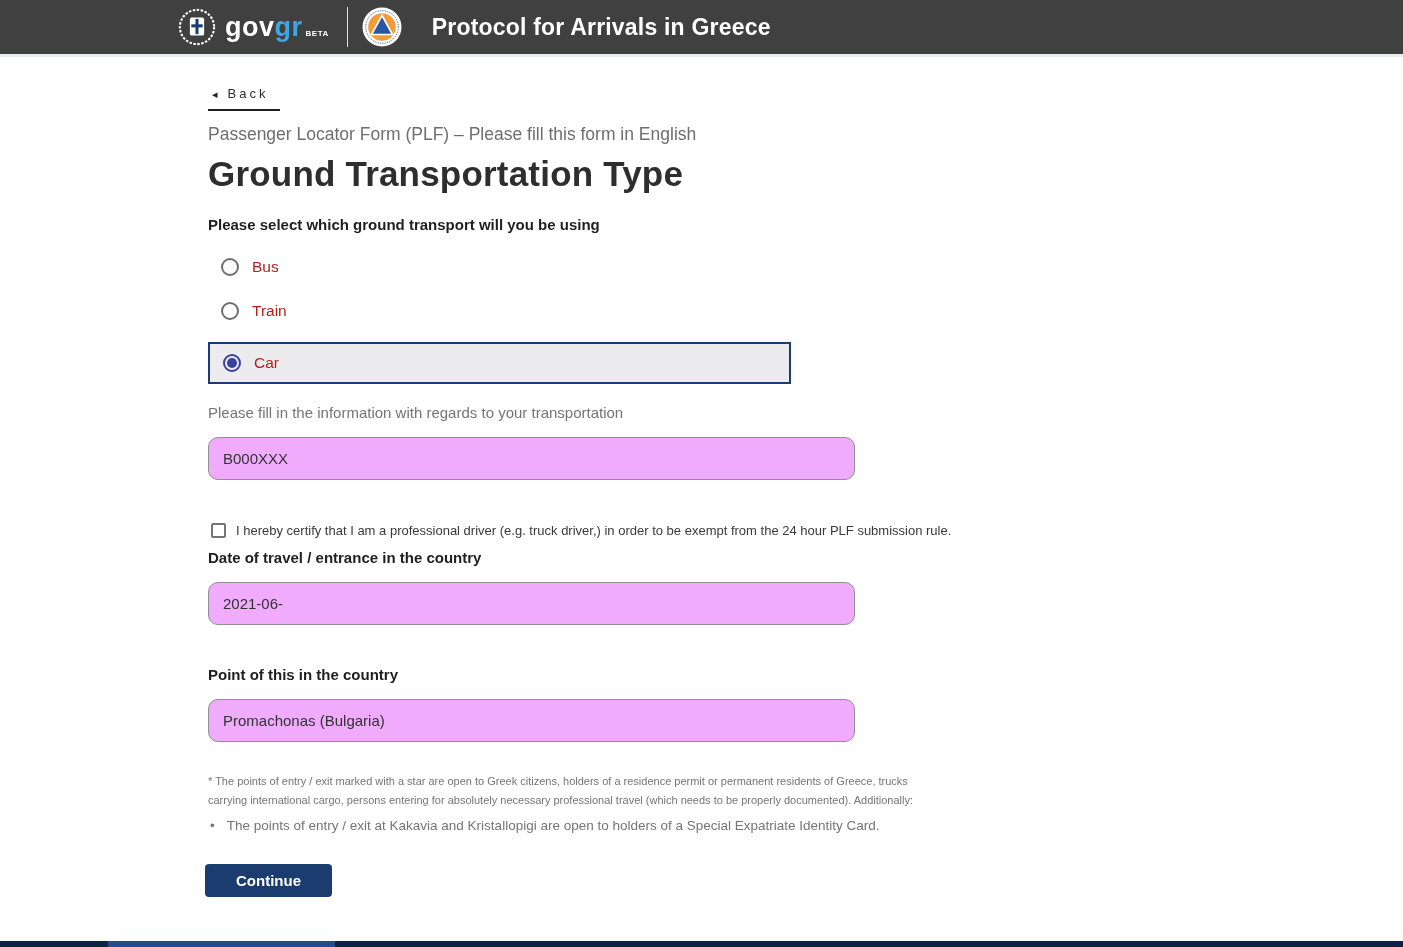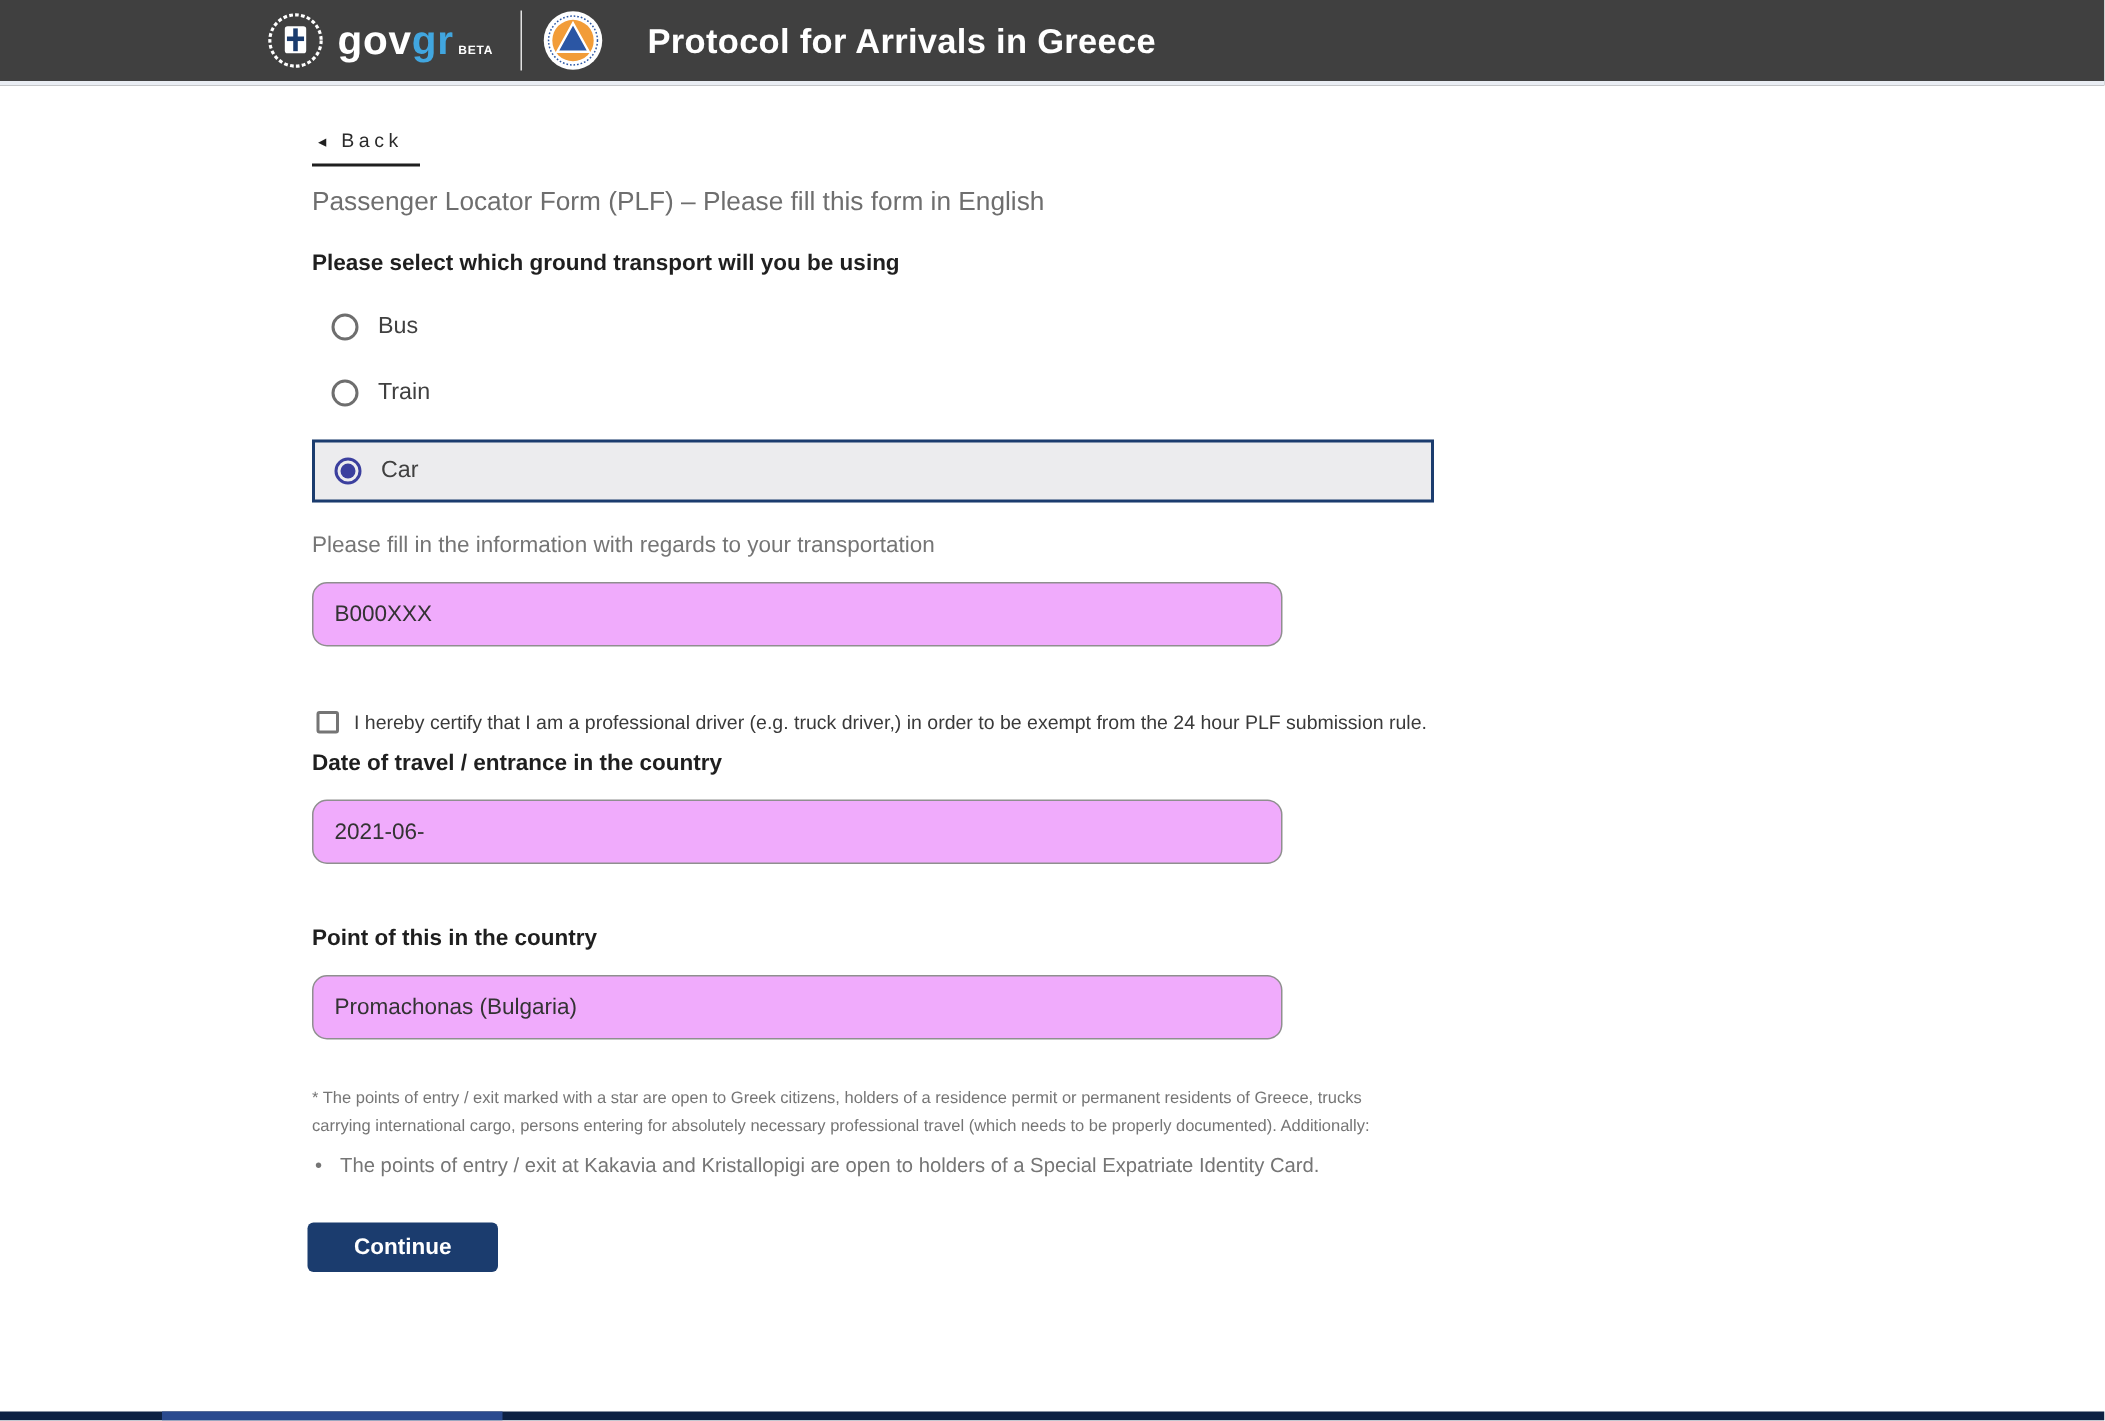--- a/index.html
+++ b/index.html
@@ -73,24 +73,24 @@
     padding-left: 13px;
     margin-top: 24px;
     height: 20px;
     cursor: pointer;
   }
   .radio-circle {
     width: 18px; height: 18px; border-radius: 50%;
     border: 2px solid #6e6e6e;
     flex: 0 0 auto;
   }
-  .radio-label { margin-left: 13px; font-size: 15.5px; color: #404040; font-weight: 500; }
+  .radio-label { margin-left: 13px; font-size: 15.5px; color: #b91c1c; font-weight: 500; }
   .radio-row-selected-box {
     margin-top: 21px;
-    width: 748px; height: 42px;
+    width: 583px; height: 42px;
     background: #ececee;
     border: 2px solid #1b3c6e;
     display: flex; align-items: center;
     padding-left: 13px;
     cursor: pointer;
   }
   .radio-circle.selected {
     border-color: #3b3f9e;
     position: relative;
   }
@@ -196,20 +196,21 @@
   <div class="appbar-title">Protocol for Arrivals in Greece</div>
 </header>
 
 <main class="main">
 
   <button class="back-btn">
     <span class="back-arrow">◂</span><span>Back</span>
   </button>
 
   <div class="form-caption">Passenger Locator Form (PLF) – Please fill this form in English</div>
+  <h1 class="page-title">Ground Transportation Type</h1>
 
   <div class="section-prompt">Please select which ground transport will you be using</div>
 
   <div class="radio-row">
     <span class="radio-circle"></span>
     <span class="radio-label">Bus</span>
   </div>
 
   <div class="radio-row">
     <span class="radio-circle"></span>

